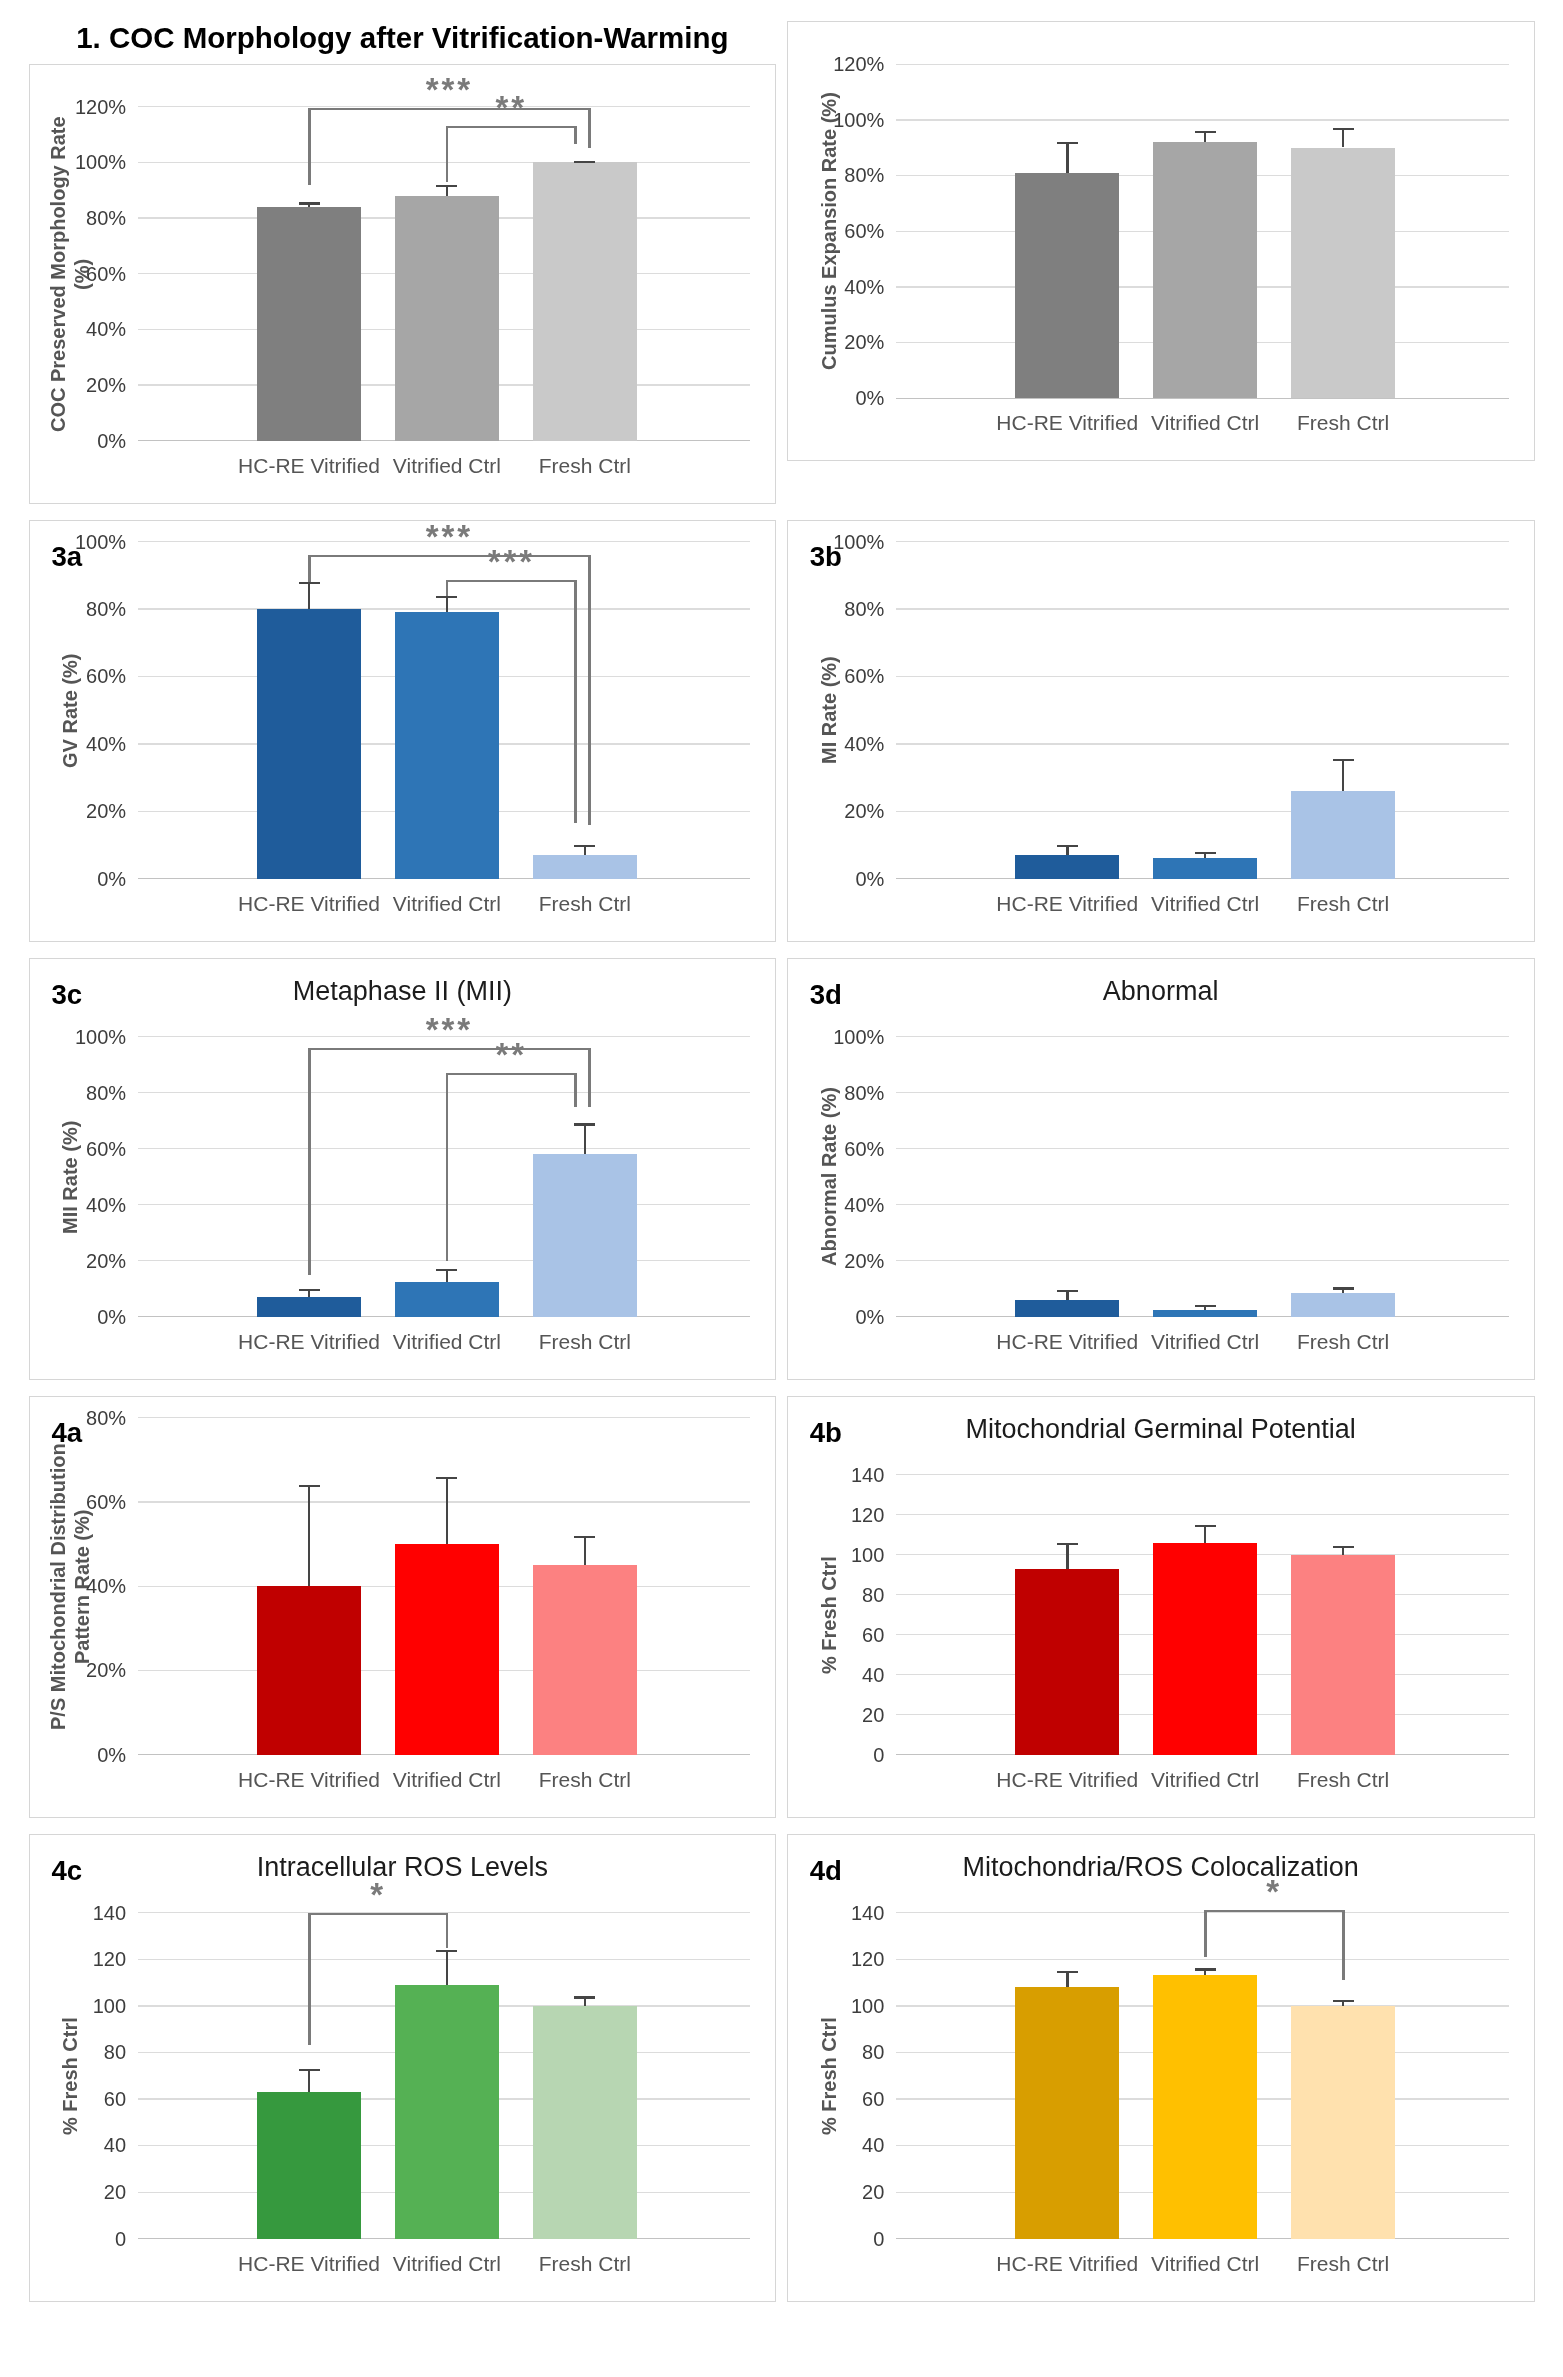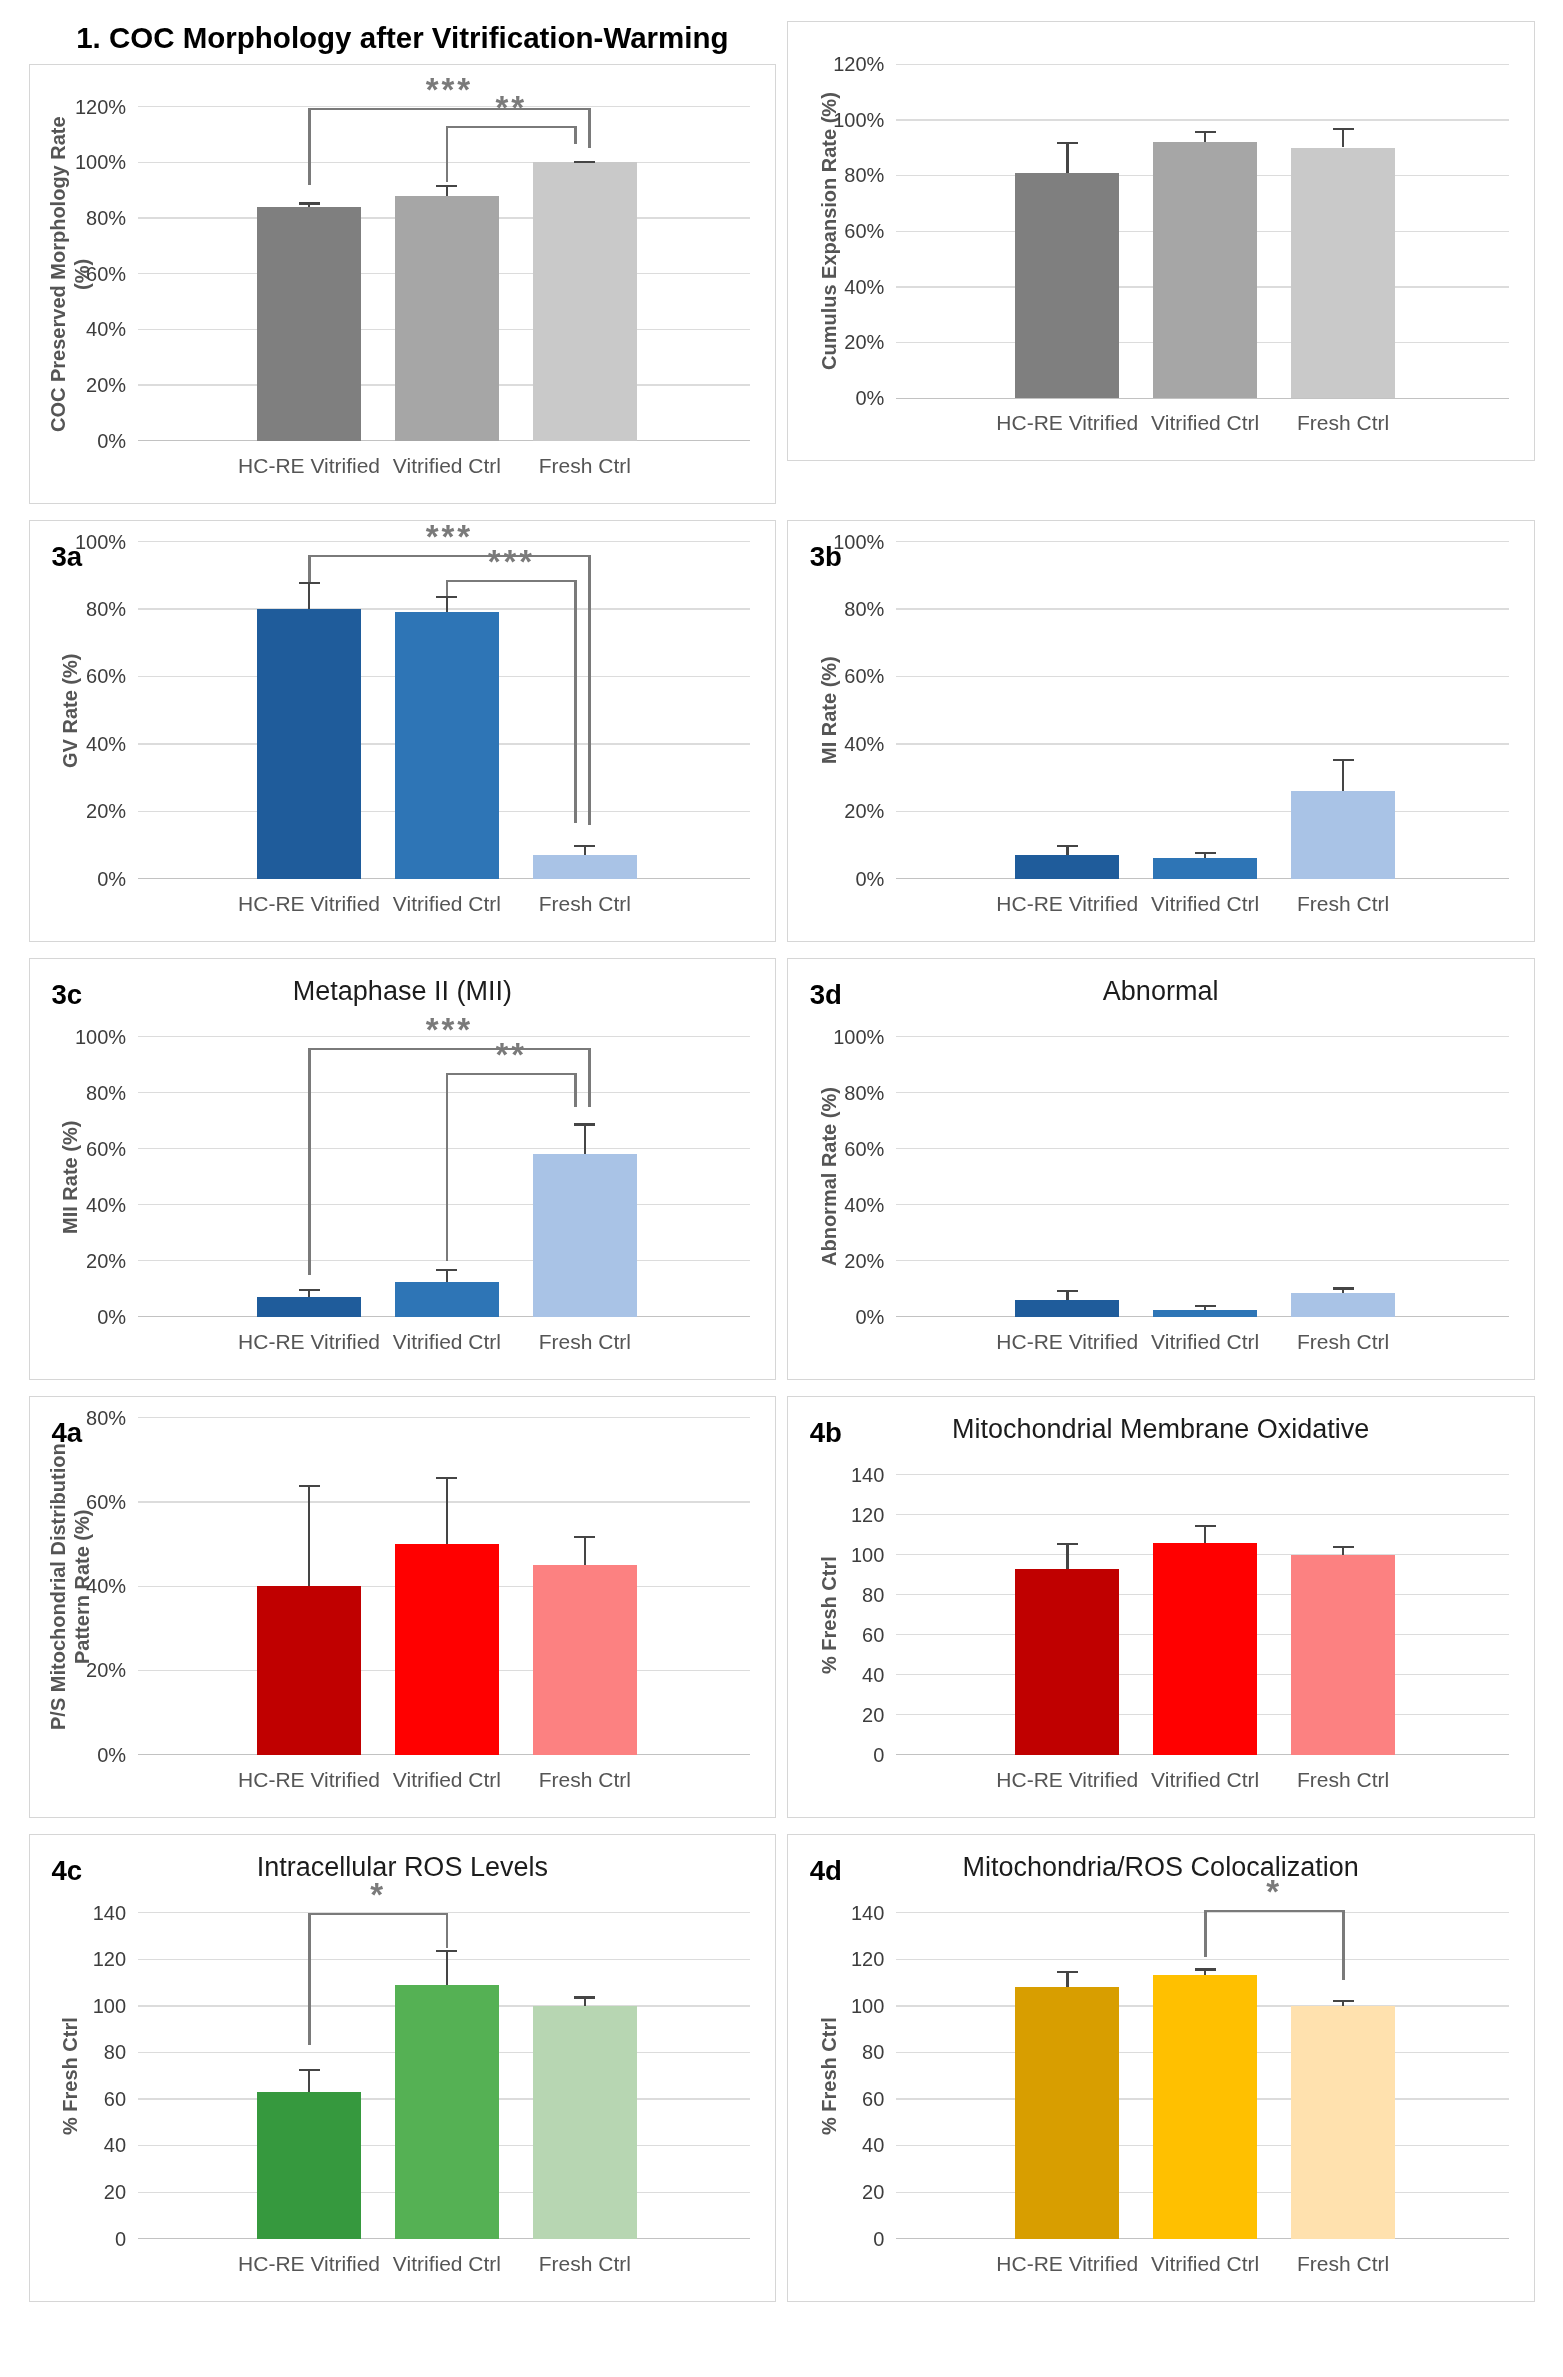--- a/index.html
+++ b/index.html
@@ -342,21 +342,21 @@
               <div class="errline" style="left: calc(73% - 1.2px); top: 35%; height: 8.75%;"></div>
               <div class="errcap" style="left: calc(73% - 10.5px); top: 35%;"></div>
               <div class="xlabel" style="left: 73%;">Fresh Ctrl</div>
             </div>
           </div>
         </div>
       </div>
       <div class="panel-col">
         <div class="panel-box">
           <div class="corner-label">4b</div>
-          <div class="panel-title-inside">Mitochondrial Membrane Oxidative</div>
+          <div class="panel-title-inside">Mitochondrial Germinal Potential</div>
           <div class="chart">
             <div class="ylabel">% Fresh Ctrl</div>
             <div class="plot">
               <div class="gridline baseline" style="top: 100%;"></div>
               <div class="ytick" style="top: 100%;">0</div>
               <div class="gridline" style="top: 85.7143%;"></div>
               <div class="ytick" style="top: 85.7143%;">20</div>
               <div class="gridline" style="top: 71.4286%;"></div>
               <div class="ytick" style="top: 71.4286%;">40</div>
               <div class="gridline" style="top: 57.1429%;"></div>

